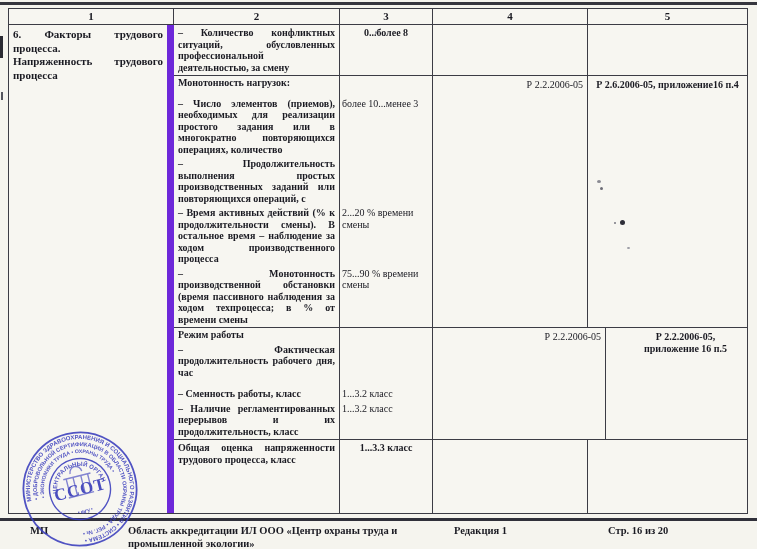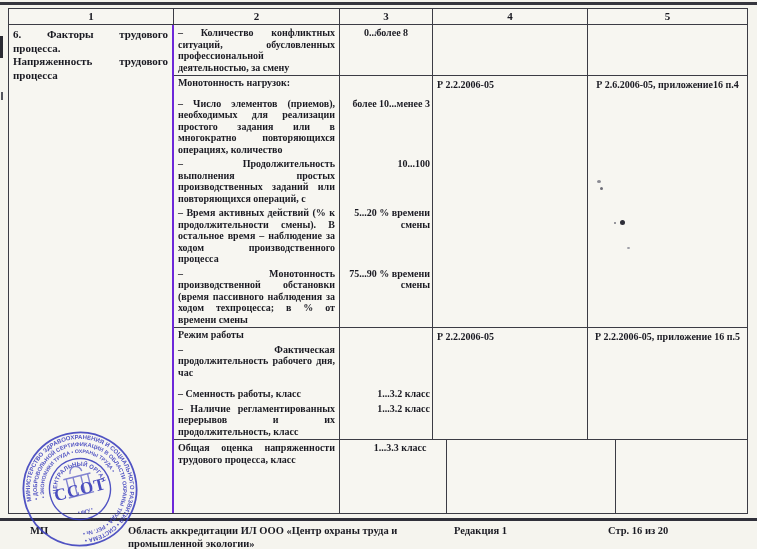--- a/index.html
+++ b/index.html
@@ -26,57 +26,57 @@
   .thead { display: flex; border-bottom: 1px solid #3c3c45; }
   .th {
     font-weight: bold; font-size: 11px; line-height: 15px;
     text-align: center; border-right: 1px solid #3c3c45;
   }
   .th:last-child { border-right: none; }
   .w1 { width: 165px; } .w2 { width: 166px; } .w3 { width: 93px; } .w4 { width: 155px; } .w5 { flex: 1; }
 
   .tbody { display: flex; align-items: stretch; }
   .c1 {
-    width: 165px; border-right: 2px solid #6d28d9;
+    width: 165px; border-right: 7px solid #6d28d9;
     padding: 3px 4px; font-size: 11px; font-weight: bold;
     line-height: 13.5px; text-align: justify; hyphens: auto;
   }
   .rgs { flex: 1; display: flex; flex-direction: column; }
   .rg { display: flex; border-bottom: 1px solid #3c3c45; align-items: stretch; }
-  .rg:last-child { border-bottom: none; gap: 14px; }
+  .rg:last-child { border-bottom: none; }
 
   .c2 {
     width: 166px; border-right: 1px solid #3c3c45;
     padding: 2px 4px; font-size: 10px; font-weight: bold;
     line-height: 11.5px; text-align: justify; hyphens: auto;
   }
   .c3 {
     width: 93px; border-right: 1px solid #3c3c45;
     padding: 2px 3px; font-size: 10px; font-weight: bold;
     line-height: 11.5px; text-align: center;
   }
   .c4 {
     width: 155px; border-right: 1px solid #3c3c45;
-    padding: 3px 4px 0; font-size: 10px; font-weight: bold;
-    line-height: 11.5px; text-align: left;
+    padding: 3px 4px 0; font-size: 10px; font-weight: normal;
+    line-height: 11.5px; text-align: right;
   }
   .c5 { flex: 1; padding: 3px 4px 0; font-size: 10px; font-weight: bold; line-height: 11.5px; text-align: center; }
 
   .sub { width: 259px; border-right: 1px solid #3c3c45; display: flex; flex-direction: column; }
   .srow { display: flex; align-items: stretch; }
   .sc2 {
     width: 166px; border-right: 1px solid #3c3c45;
     padding: 1px 4px 2px; font-size: 10px; font-weight: bold;
     line-height: 11.5px; text-align: justify; hyphens: auto;
   }
-  .sc3 { flex: 1; padding: 1px 2px; font-size: 10px; font-weight: bold; line-height: 11.5px; text-align: right; }
+  .sc3 { flex: 1; padding: 1px 2px; font-size: 10px; font-weight: normal; line-height: 11.5px; text-align: left; }
   .srow-title .sc2 { padding-bottom: 8px; text-align: left; }
   .srow-gap .sc2, .srow-gap .sc3 { padding-bottom: 9px; }
 
-  .mh-a { min-height: 48px; } .mh-b { min-height: 245px; } .mh-c { min-height: 87px; } .mh-d { min-height: 73px; }
+  .mh-a { min-height: 48px; } .mh-b { min-height: 245px; } .mh-c { min-height: 87px; gap: 18px; } .mh-d { min-height: 73px; }
 
   
   .footer-rule { margin: 4px 0 0 0; width: 757px; height: 3px; background: #30303a; }
   .footer-row { display: flex; align-items: flex-start; padding-top: 4px; font-size: 10.5px; font-weight: bold; line-height: 12.5px; gap: 16px; }
   .f-mp { margin-left: 30px; width: 26px; }
   .f-scope { margin-left: 56px; width: 296px; }
   .f-rev { margin-left: 14px; width: 120px; }
   .f-page { margin-left: 18px; }
 
   
@@ -127,25 +127,24 @@
           <div class="srow srow-title">
             <div class="sc2">Монотонность нагрузок:</div>
             <div class="sc3"></div>
           </div>
           <div class="srow">
             <div class="sc2">– Число элементов (приемов), необходимых для реализации простого задания или в многократно повторяющихся операциях, количество</div>
             <div class="sc3">более 10...менее 3</div>
           </div>
           <div class="srow">
             <div class="sc2">– Продолжительность выполнения простых производственных заданий или повторяющихся операций, с</div>
-            <div class="sc3">10...100</div>
           </div>
           <div class="srow">
             <div class="sc2">– Время активных действий (% к продолжительности смены). В остальное время – наблюдение за ходом производственного процесса</div>
-            <div class="sc3">5...20 % времени смены</div>
+            <div class="sc3">2...20 % времени смены</div>
           </div>
           <div class="srow">
             <div class="sc2">– Монотонность производственной обстановки (время пассивного наблюдения за ходом техпроцесса; в % от времени смены</div>
             <div class="sc3">75...90 % времени смены</div>
           </div>
         </div>
         <div class="c4">Р 2.2.2006-05</div>
         <div class="c5">Р 2.6.2006-05, приложение16 п.4</div>
       </div>
 

